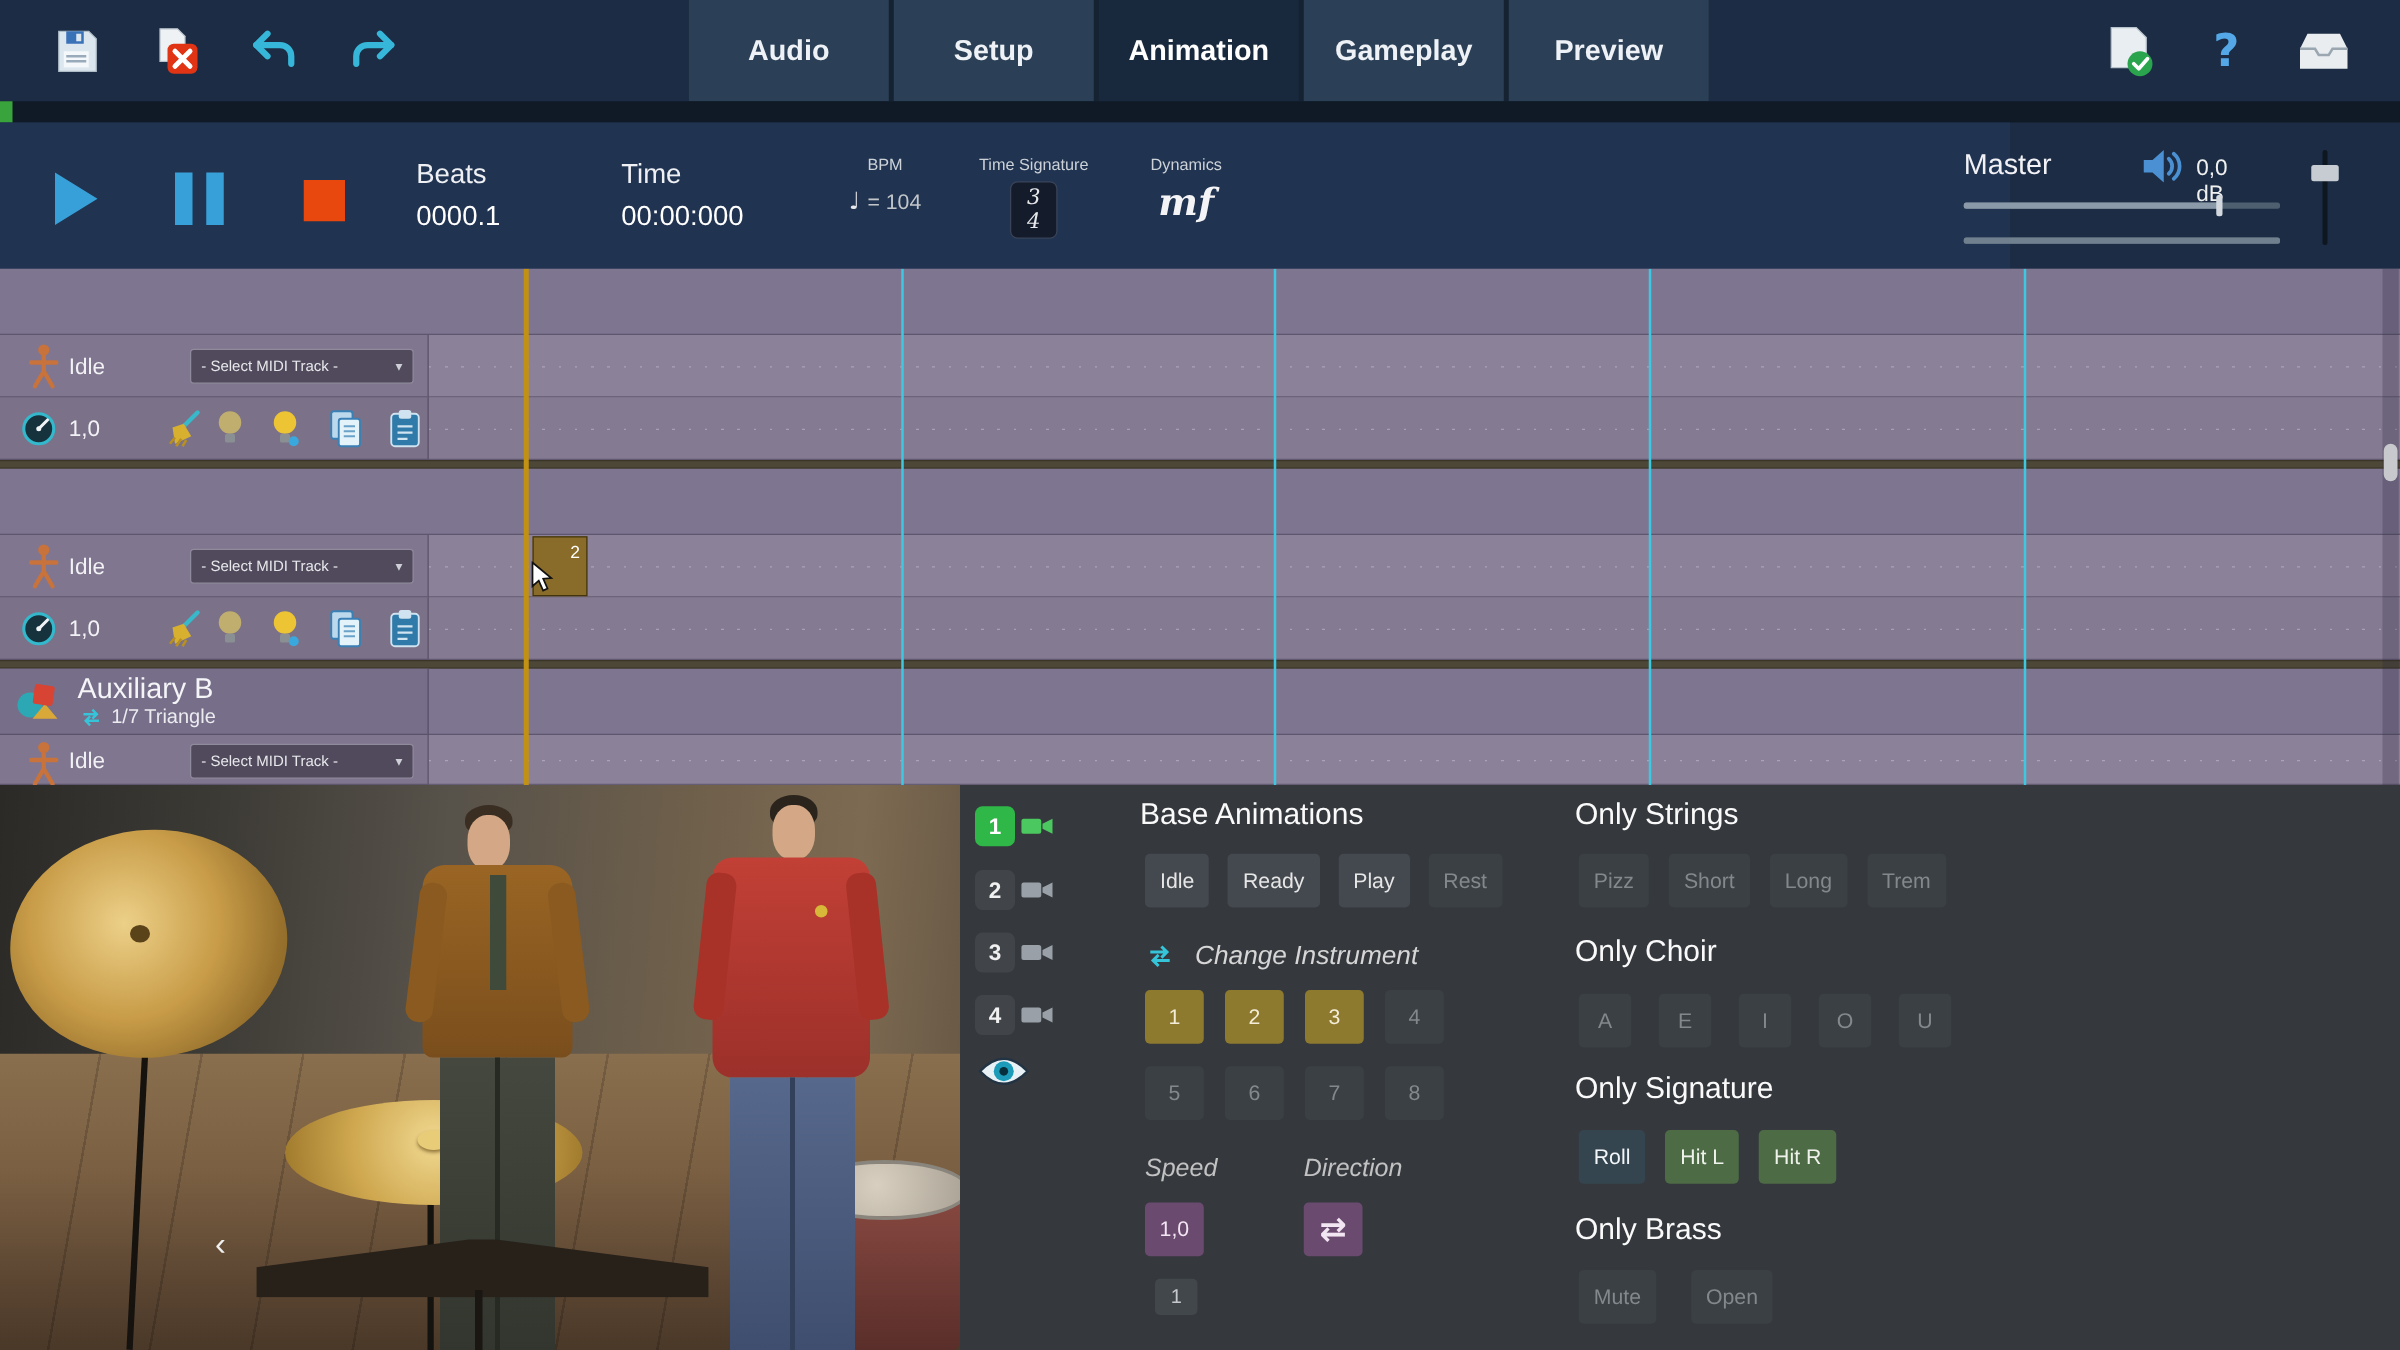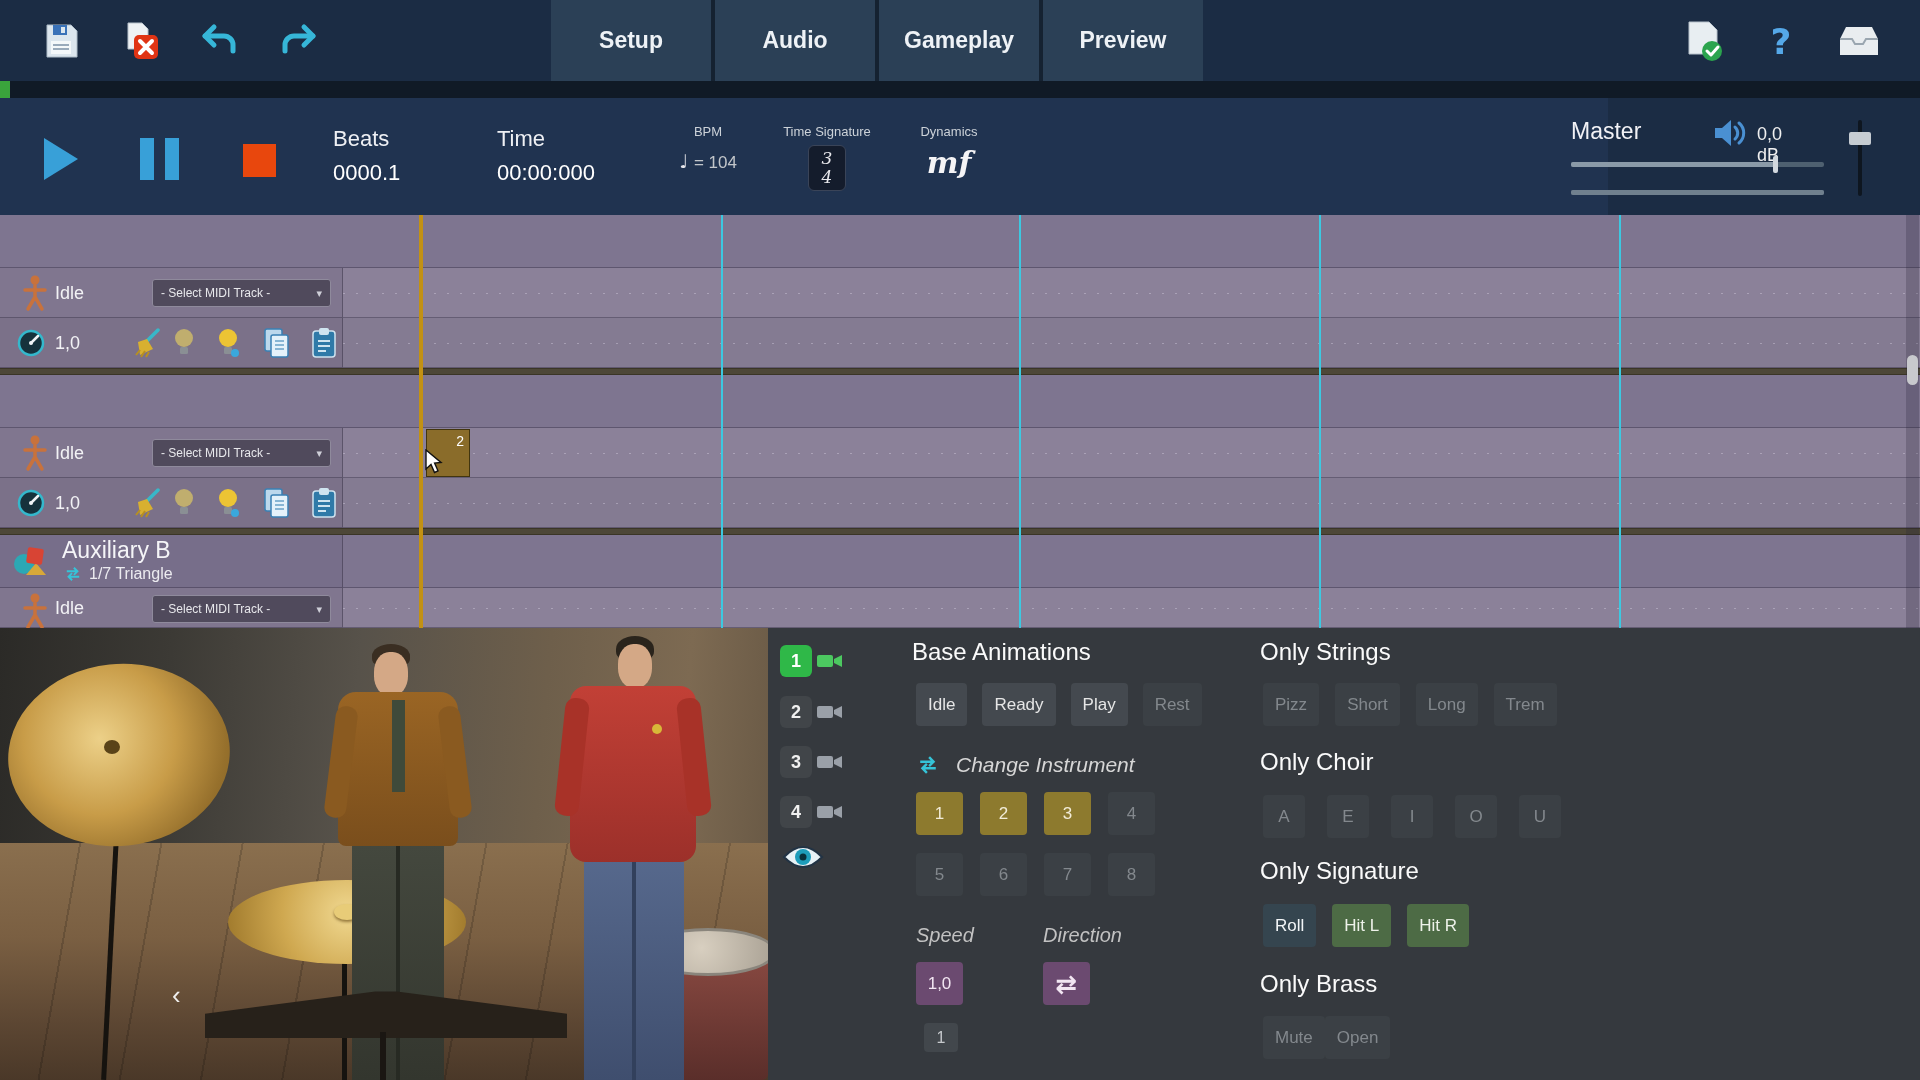--- a/index.html
+++ b/index.html
@@ -126,22 +126,23 @@
       </svg>
     </div>
     <div class="tb-icon" style="left:274px">
       <svg width="40" height="36" viewBox="0 0 40 36">
         <path d="M26 4 L35 13 L26 22" fill="none" stroke="#36b6d8" stroke-width="5" stroke-linecap="round" stroke-linejoin="round"></path>
         <path d="M35 13 H16 a9 9 0 0 0 -9 9 v6" fill="none" stroke="#36b6d8" stroke-width="5" stroke-linecap="round"></path>
       </svg>
     </div>
 
     <div class="tabs">
+      <div class="tab">Audio</div>
       <div class="tab">Setup</div>
-      <div class="tab">Audio</div>
+      <div class="tab active">Animation</div>
       <div class="tab">Gameplay</div>
       <div class="tab">Preview</div>
     </div>
 
     <div class="tb-icon" style="left:1680px">
       <svg width="38" height="42" viewBox="0 0 38 42">
         <path d="M4 2 h20 l8 8 v24 h-28 z" fill="#e8eef2" stroke="#b8c2cc"></path>
         <circle cx="27" cy="31" r="10" fill="#2ba44e"></circle>
         <path d="M22 31 l4 4 l7 -8" stroke="#fff" stroke-width="3" fill="none" stroke-linecap="round" stroke-linejoin="round"></path>
       </svg>
@@ -533,21 +534,21 @@
     </div>
 
     <div class="h-title" style="left:492px;top:229px">Only Signature</div>
     <div class="btn-row" style="left:495px;top:276px;gap:16px">
       <button class="btn slate minw">Roll</button>
       <button class="btn green minw">Hit L</button>
       <button class="btn green minw">Hit R</button>
     </div>
 
     <div class="h-title" style="left:492px;top:342px">Only Brass</div>
-    <div class="btn-row" style="left:495px;top:388px;gap:0">
+    <div class="btn-row" style="left:495px;top:388px;gap:28px">
       <button class="btn dis minw">Mute</button>
       <button class="btn dis minw">Open</button>
     </div>
   </div>
 
   <svg class="cursor" style="left:424px;top:449px" width="22" height="26" viewBox="0 0 22 26">
     <polygon points="2,1 2,20 7,15.5 10.5,23.5 14,21.8 10.6,14 17,13.5" fill="#ffffff" stroke="#111111" stroke-width="1.4"></polygon>
   </svg>
 
 </div>

